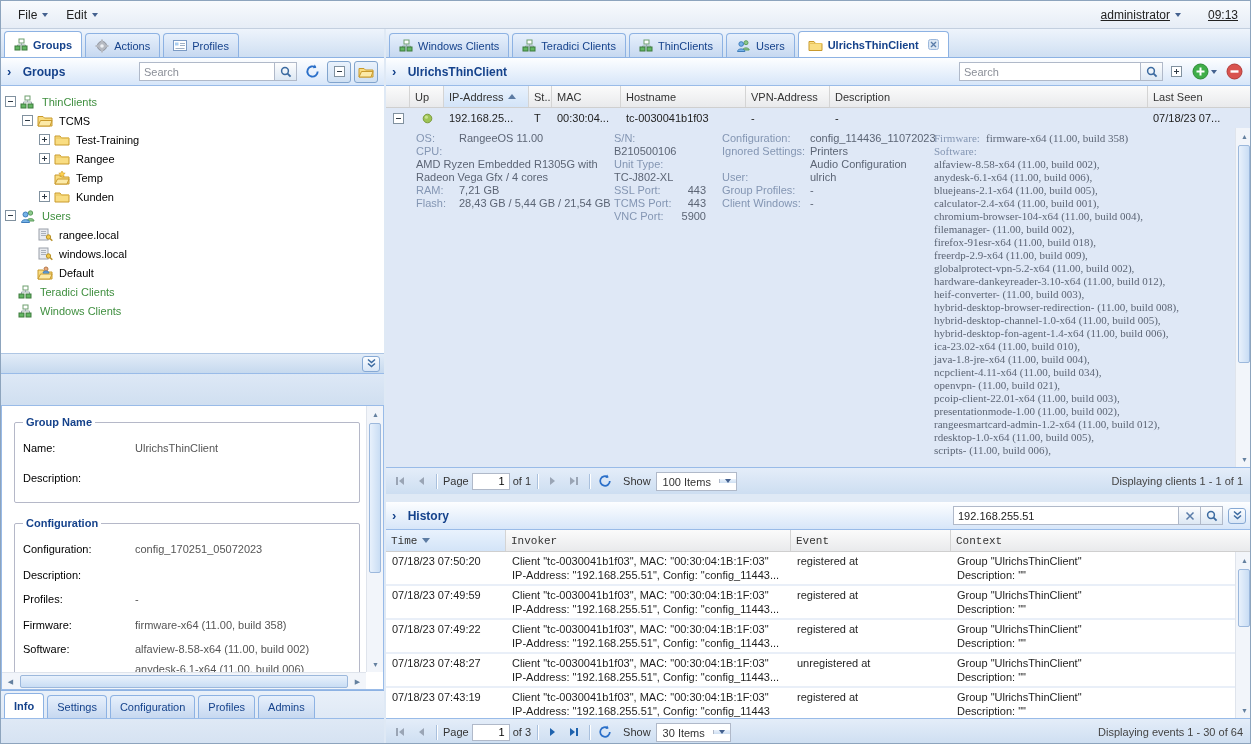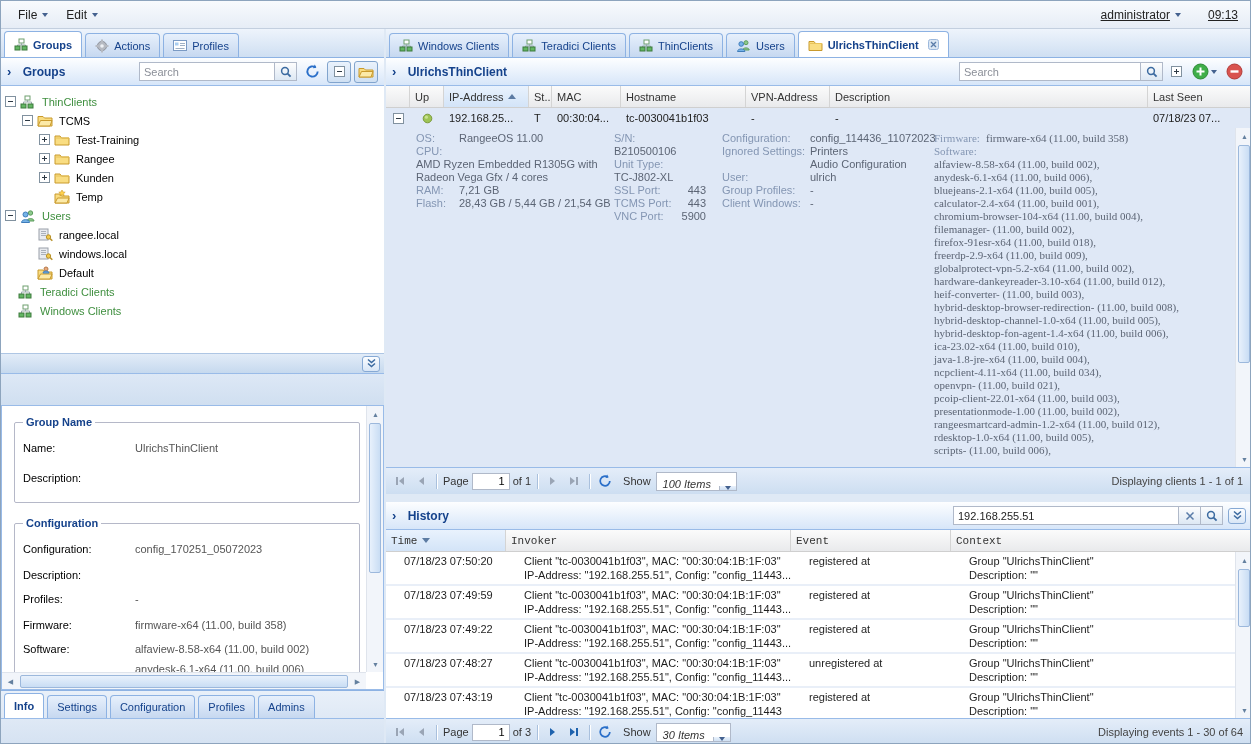--- a/index.html
+++ b/index.html
@@ -109,32 +109,32 @@
   .lab43{display:inline-block;width:43px;}
   .lab45{display:inline-block;width:45px;}
   .nowrap{white-space:nowrap;}
 
   
   .pager{height:27px;flex:none;background:linear-gradient(#e4edf9,#cddef1);border-top:1px solid #99bbe8;
          display:flex;align-items:center;padding:0 5px;gap:3px;color:#333;}
   .pbtn{width:18px;height:18px;display:flex;align-items:center;justify-content:center;}
   .psep{width:1px;height:15px;background:#a9c0dd;box-shadow:1px 0 0 #fff;margin:0 3px;}
   .pinput{width:38px;height:17px;border:1px solid #b0b9c9;text-align:right;padding:0 4px;font:11px "Liberation Sans","DejaVu Sans",sans-serif;}
-  .pselect{display:flex;border:1px solid #b0b9c9;background:#fff;height:19px;align-items:flex-end;margin-left:2px;font-style:italic;}
+  .pselect{display:flex;border:1px solid #b0b9c9;background:#fff;height:19px;align-items:center;margin-left:2px;}
   .psel-text{padding:1px 8px 0 6px;display:flex;align-items:center;}
   .psel-btn{width:17px;border-left:1px solid #b0b9c9;background:linear-gradient(#eaf2fc,#cfe0f3);display:flex;align-items:center;justify-content:center;}
   .pstatus{margin-left:auto;padding-right:4px;color:#444;}
 
   
   .hist-spacer{height:8px;flex:none;background:#dfe9f5;}
   .histgrid-header{height:22px;flex:none;display:flex;background:linear-gradient(#fbfbfb,#e9eaec);border-bottom:1px solid #cfcfcf;font-family:Liberation Mono, monospace;}
   .hw-time{width:120px;flex:none;} .hw-invoker{width:285px;flex:none;} .hw-event{width:160px;flex:none;} .hw-context{flex:1;}
   .histbody{flex:none;height:166px;background:#fff;position:relative;overflow:hidden;}
   .histrows{position:absolute;top:0;left:0;right:17px;bottom:0;overflow:hidden;}
-  .hrow{display:flex;padding:2px 12px;border-bottom:2px solid #e9eff8;line-height:14px;color:#1e1e1e;}
+  .hrow{display:flex;padding:2px 0;border-bottom:2px solid #e9eff8;line-height:14px;color:#1e1e1e;}
   .hcell{padding:0 6px;overflow:hidden;white-space:nowrap;}
 
   
   .icon{display:inline-flex;align-items:center;justify-content:center;flex:none;}
 </style>
 </head>
 <body>
 
 <div class="app">
 
@@ -267,41 +267,41 @@
             <svg width="16" height="13">
               <path d="M1 3h5l1.5 2H15v7H1z" fill="#f9dd82" stroke="#c99a2c"></path>
               <path d="M1 5h14" stroke="#e7c35c"></path>
             </svg>
           </span>
         <span class="tlabel">Rangee</span>
       </div>
       <div class="trow">
         <span class="ind"></span>
           <span class="ind"></span>
-        <span class="exp plus"></span>
-        <span class="ticon">
-            <svg width="16" height="13">
-              <path d="M1 3h5l1.5 2H15v7H1z" fill="#f9dd82" stroke="#c99a2c"></path>
-              <path d="M1 5h14" stroke="#e7c35c"></path>
-            </svg>
-          </span>
-        <span class="tlabel">Kunden</span>
-      </div>
-      <div class="trow">
-        <span class="ind"></span>
-          <span class="ind"></span>
         <span class="noexp"></span>
         <span class="ticon">
             <svg width="16" height="14">
               <path d="M1 4h5l1.5 2H15v7H1z" fill="#f9dd82" stroke="#c99a2c"></path>
               <path d="M1 13l2.5-5H15l-2 5z" fill="#fceaa8" stroke="#c99a2c"></path>
               <path d="M8 0l1 2 2.2 0.2-1.6 1.5 0.5 2.2L8 4.7 5.9 5.9l0.5-2.2L4.8 2.2 7 2z" fill="#ffd24d" stroke="#cf9a22" stroke-width="0.6"></path>
             </svg>
           </span>
         <span class="tlabel">Temp</span>
+      </div>
+      <div class="trow">
+        <span class="ind"></span>
+          <span class="ind"></span>
+        <span class="exp plus"></span>
+        <span class="ticon">
+            <svg width="16" height="13">
+              <path d="M1 3h5l1.5 2H15v7H1z" fill="#f9dd82" stroke="#c99a2c"></path>
+              <path d="M1 5h14" stroke="#e7c35c"></path>
+            </svg>
+          </span>
+        <span class="tlabel">Kunden</span>
       </div>
       <div class="trow">
         <span class="exp"></span>
         <span class="ticon">
             <svg width="16" height="14">
               <circle cx="10.5" cy="4" r="2.2" fill="#8cc98c" stroke="#5d9c5d"></circle>
               <path d="M7 12c0-3.2 7-3.2 7 0z" fill="#8cc98c" stroke="#5d9c5d"></path>
               <circle cx="5.5" cy="5.5" r="2.5" fill="#76b4e8" stroke="#3f7cba"></circle>
               <path d="M1.5 13.5c0-3.8 8-3.8 8 0z" fill="#76b4e8" stroke="#3f7cba"></path>
             </svg>

